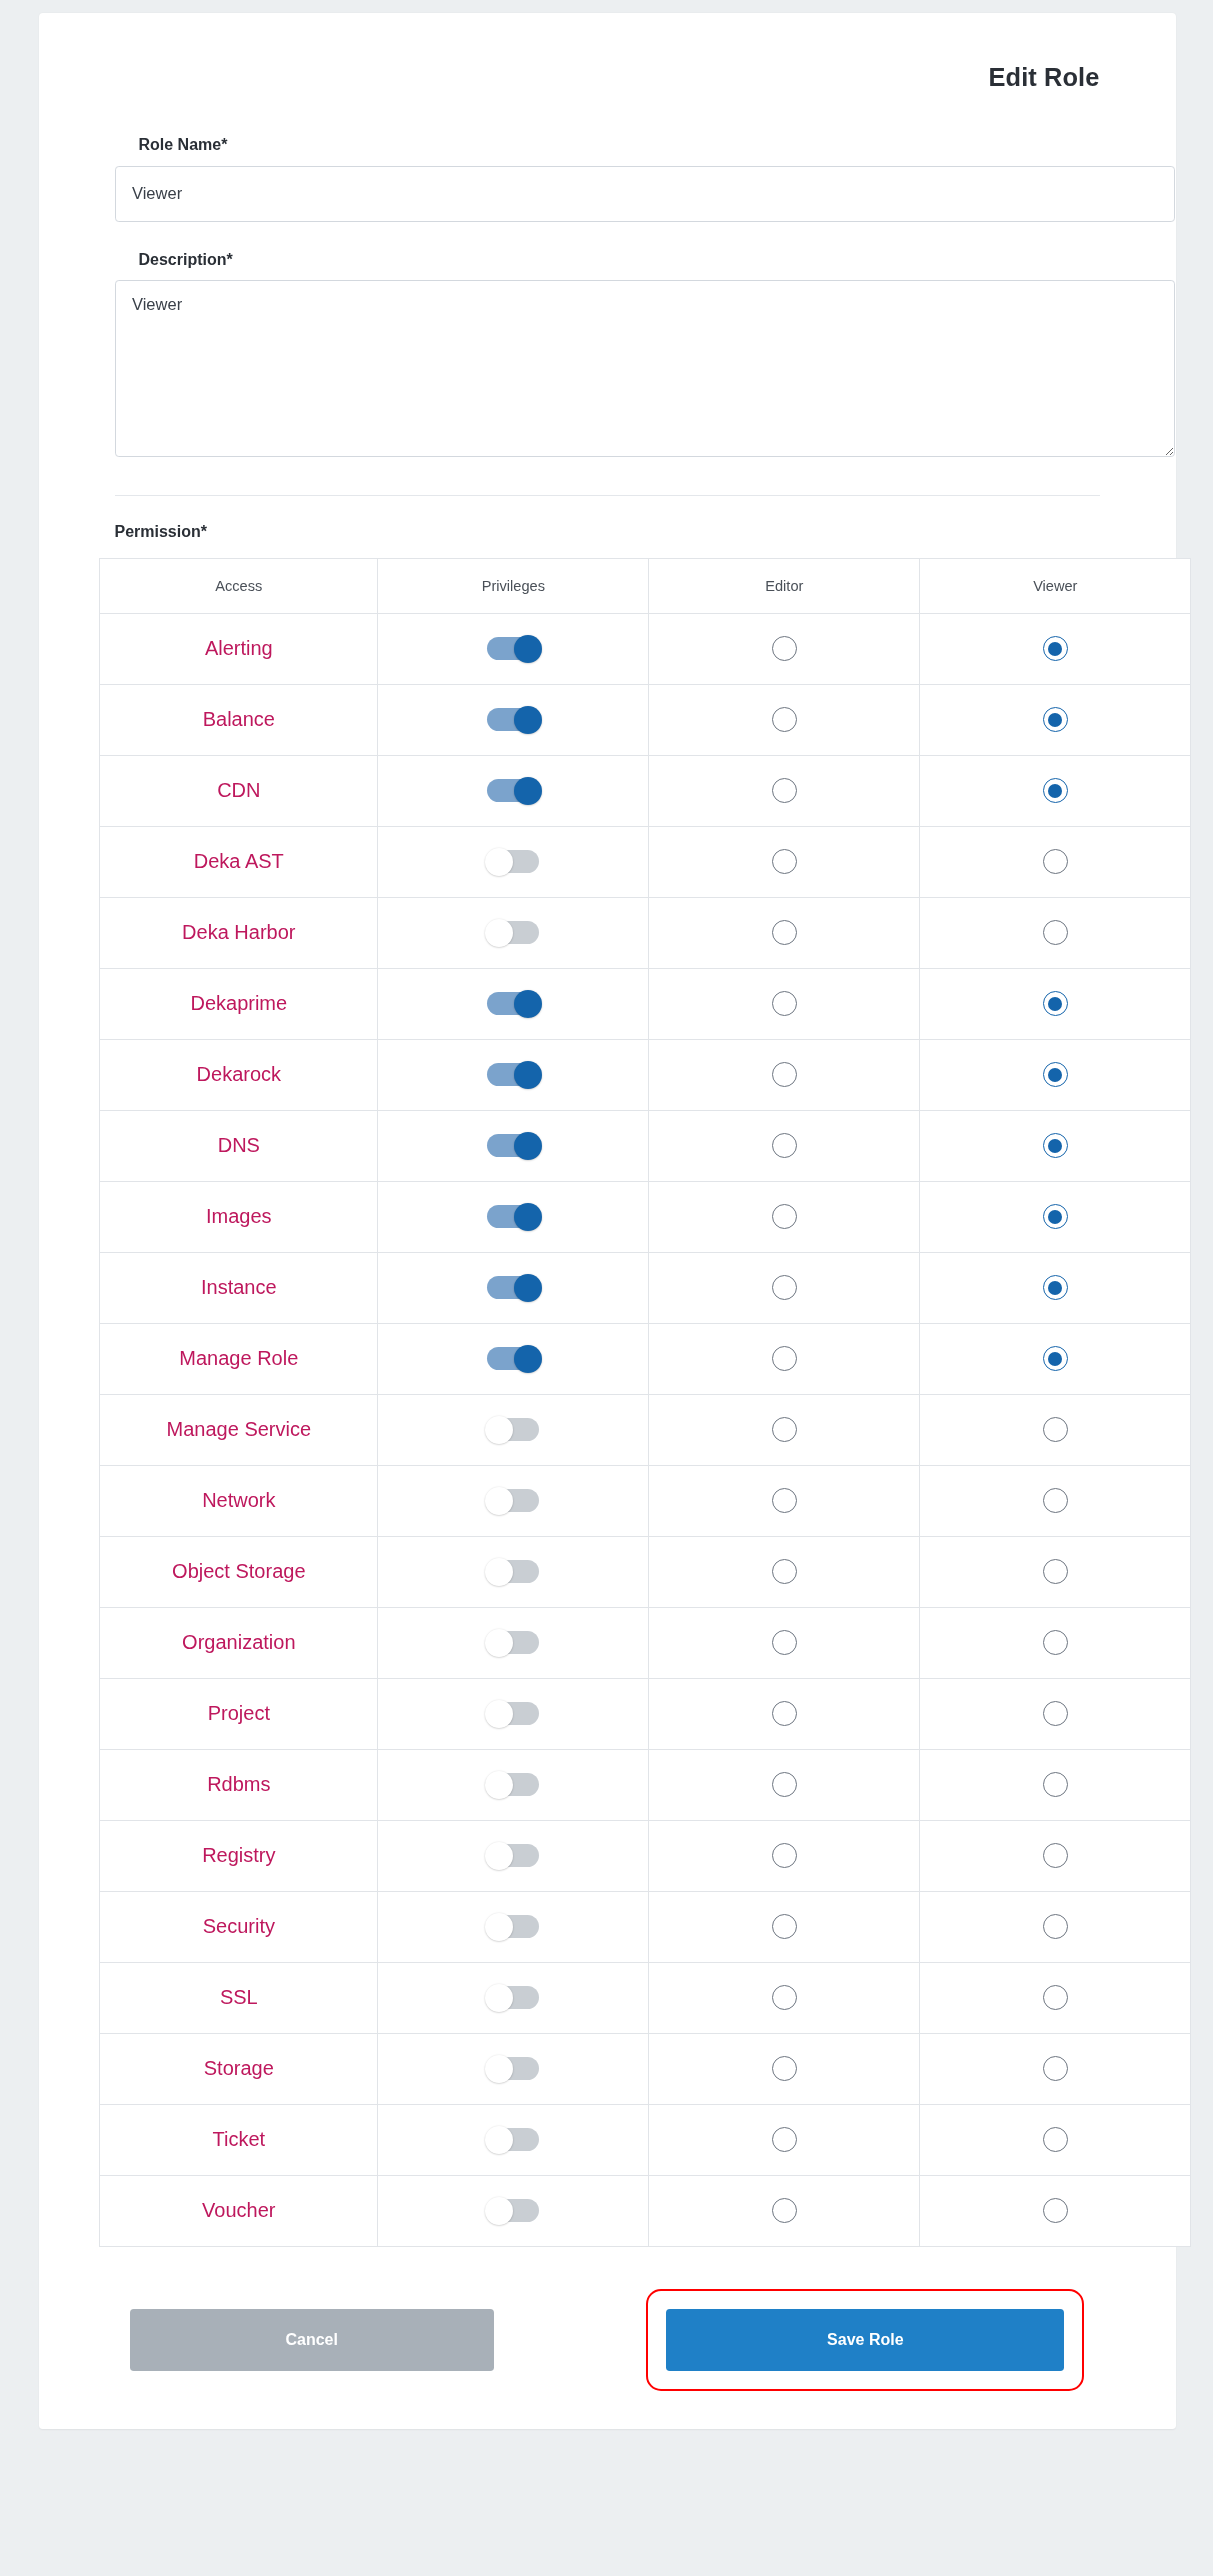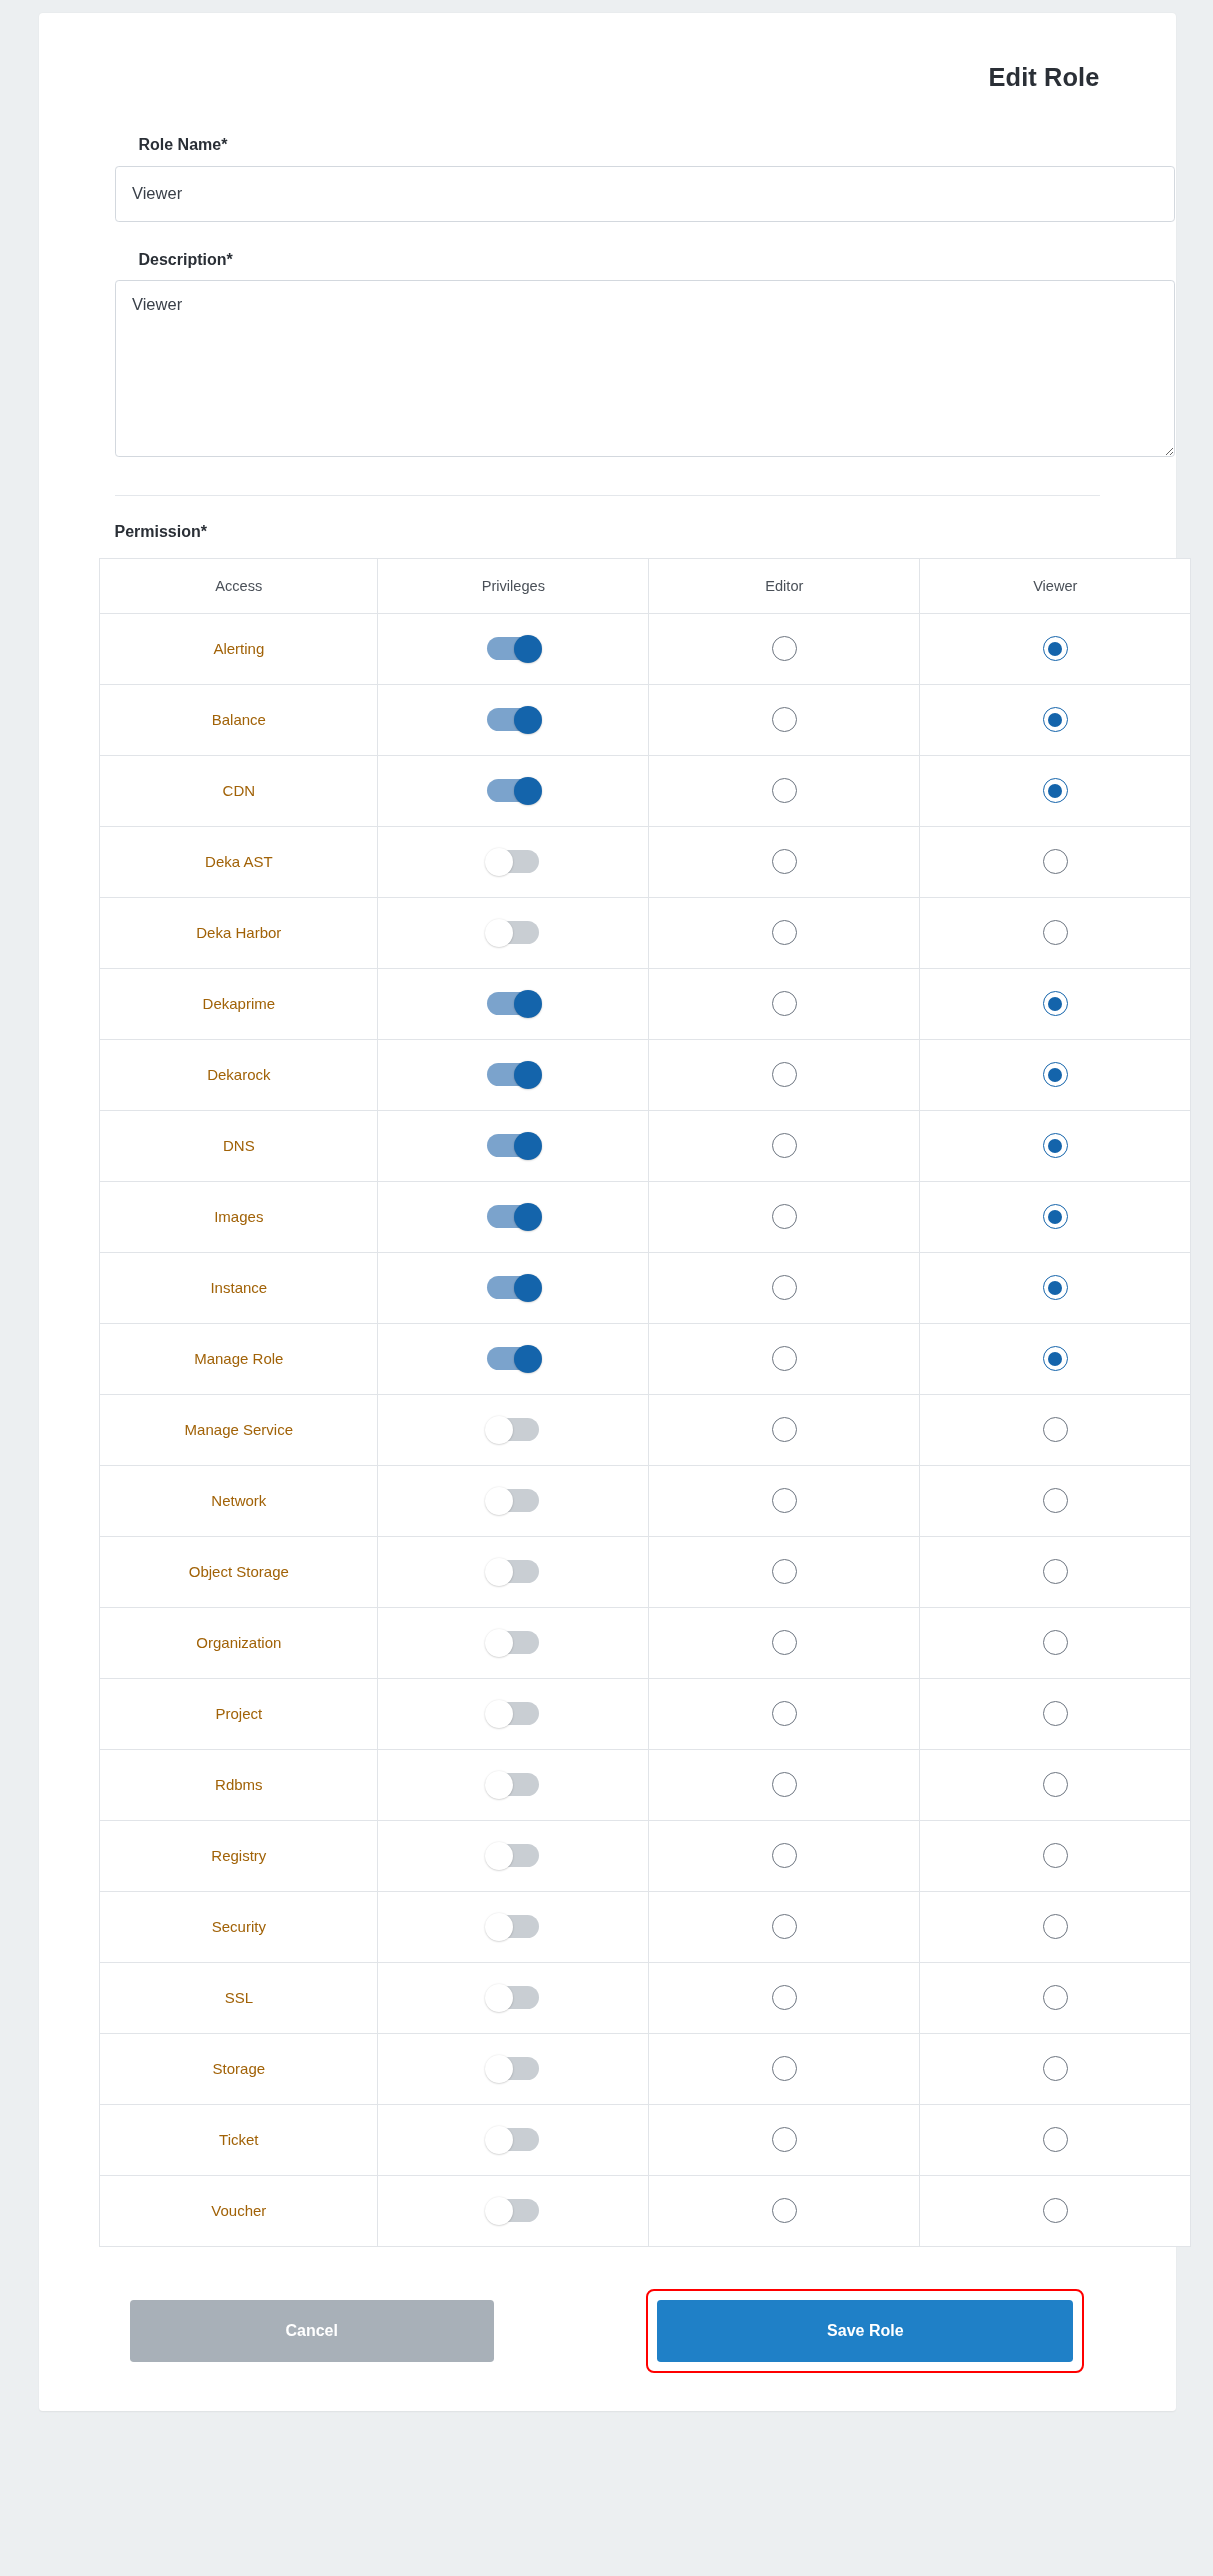--- a/index.html
+++ b/index.html
@@ -89,22 +89,22 @@
     text-align: center;
     background: #fff;
   }
   table.priv-table td {
     border: 0.6px solid #e1e4e8;
     height: 71px;
     text-align: center;
     background: #fff;
   }
   td.access-cell {
-    font-size: 15px;
-    color: #a16207;
+    font-size: 20px;
+    color: #be185d;
     text-align: center;
   }
   .col-access { width: 278px; }
   .col-permission { width: 271px; }
   .col-editor { width: 271px; }
   .col-viewer { width: 271px; }
 
   
   .toggle {
     display: inline-block;
@@ -165,22 +165,22 @@
     color: #ffffff;
     cursor: pointer;
     font-family: "Liberation Sans", sans-serif;
   }
   .btn-cancel {
     width: 364px;
     background: #a8b0b8;
   }
   .btn-save-wrap {
     border: 2.5px solid #ff0000;
-    border-radius: 8px;
-    padding: 9px;
+    border-radius: 15px;
+    padding: 18px;
     width: 438px;
   }
   .btn-save {
     width: 100%;
     background: #1f80c7;
   }
 </style>
 </head>
 <body>
 

